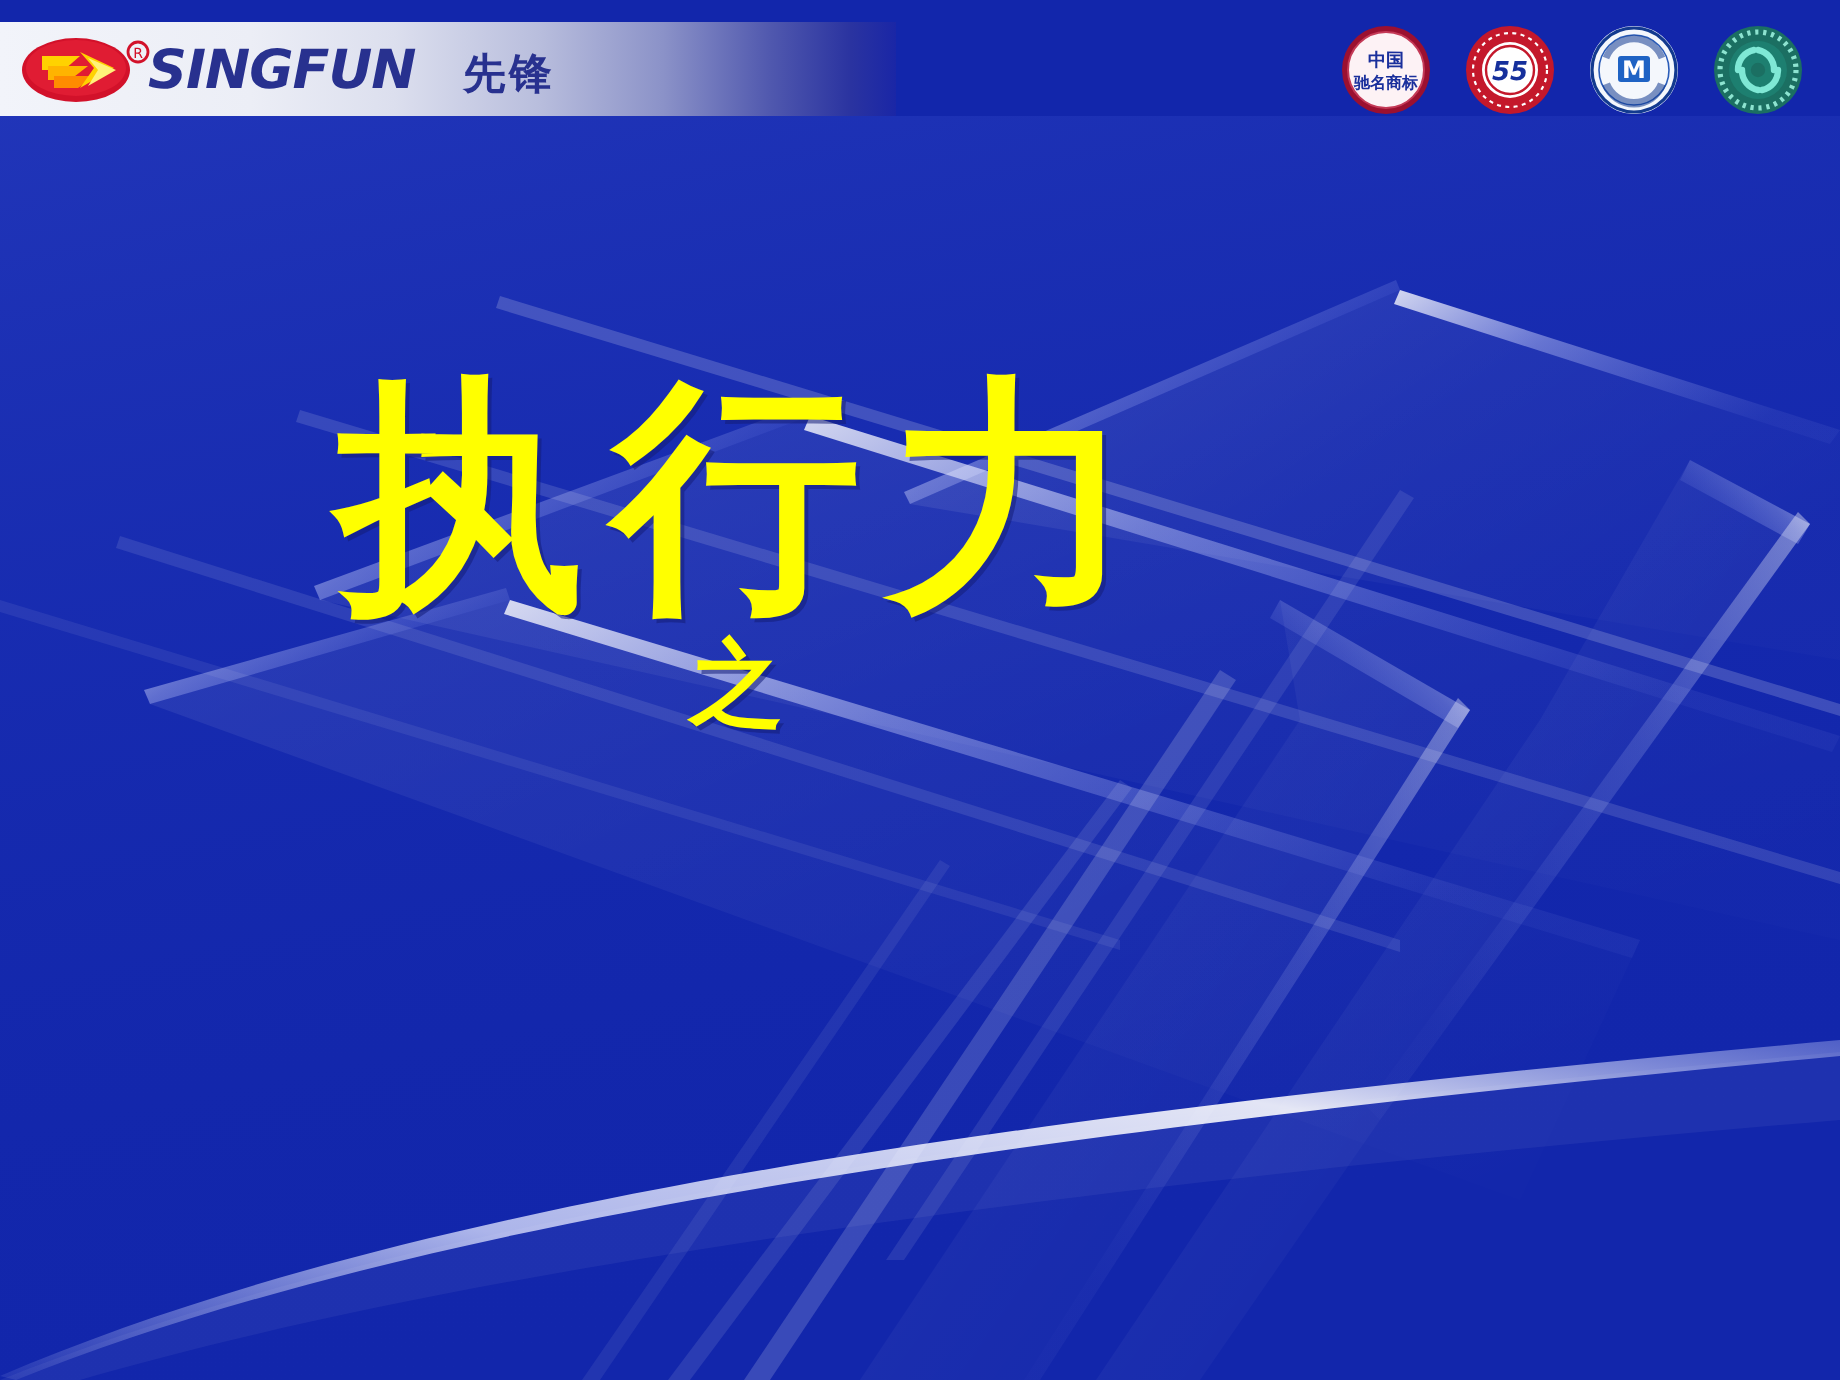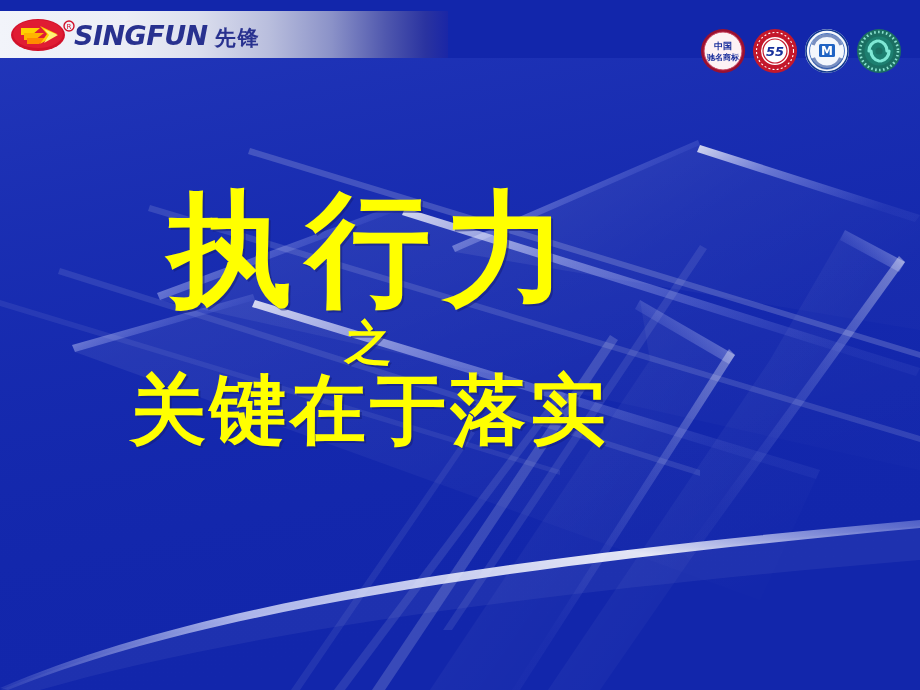--- a/index.html
+++ b/index.html
@@ -65,20 +65,21 @@
     left: 53px;
     top: 1px;
     width: 12px;
     height: 12px;
     z-index: 9;
   }
   .logo-word {
     margin-left: 8px;
     display: flex;
     align-items: baseline;
+    gap: 17px;
   }
   .logo-latin {
     font-family: "DejaVu Sans", "Liberation Sans", sans-serif;
     font-weight: 700;
     font-style: italic;
     font-size: 27px;
     letter-spacing: -0.5px;
     color: #28318f;
     line-height: 1;
   }
@@ -89,25 +90,25 @@
     font-size: 21px;
     letter-spacing: 2px;
     color: #28318f;
     line-height: 1;
   }
 
   
   .badges {
     position: absolute;
     right: 18px;
-    top: 28px;
+    top: 12px;
     height: 46px;
     display: flex;
     align-items: center;
-    gap: 6px;
+    gap: 16px;
     z-index: 7;
   }
   .badge {
     width: 46px;
     height: 46px;
     position: relative;
   }
 
   
   .title-block {
@@ -308,16 +309,15 @@
         </g>
         <circle cx="23" cy="23" r="3.6" fill="#1b6f62"></circle>
       </svg>
     </span>
 
   </div>
 
   <div class="title-block">
     <div class="title-main">执行力</div>
     <div class="title-zhi">之</div>
-    <div class="title-sub">关键在于落实</div>
   </div>
 
 </div>
 
 </body></html>

